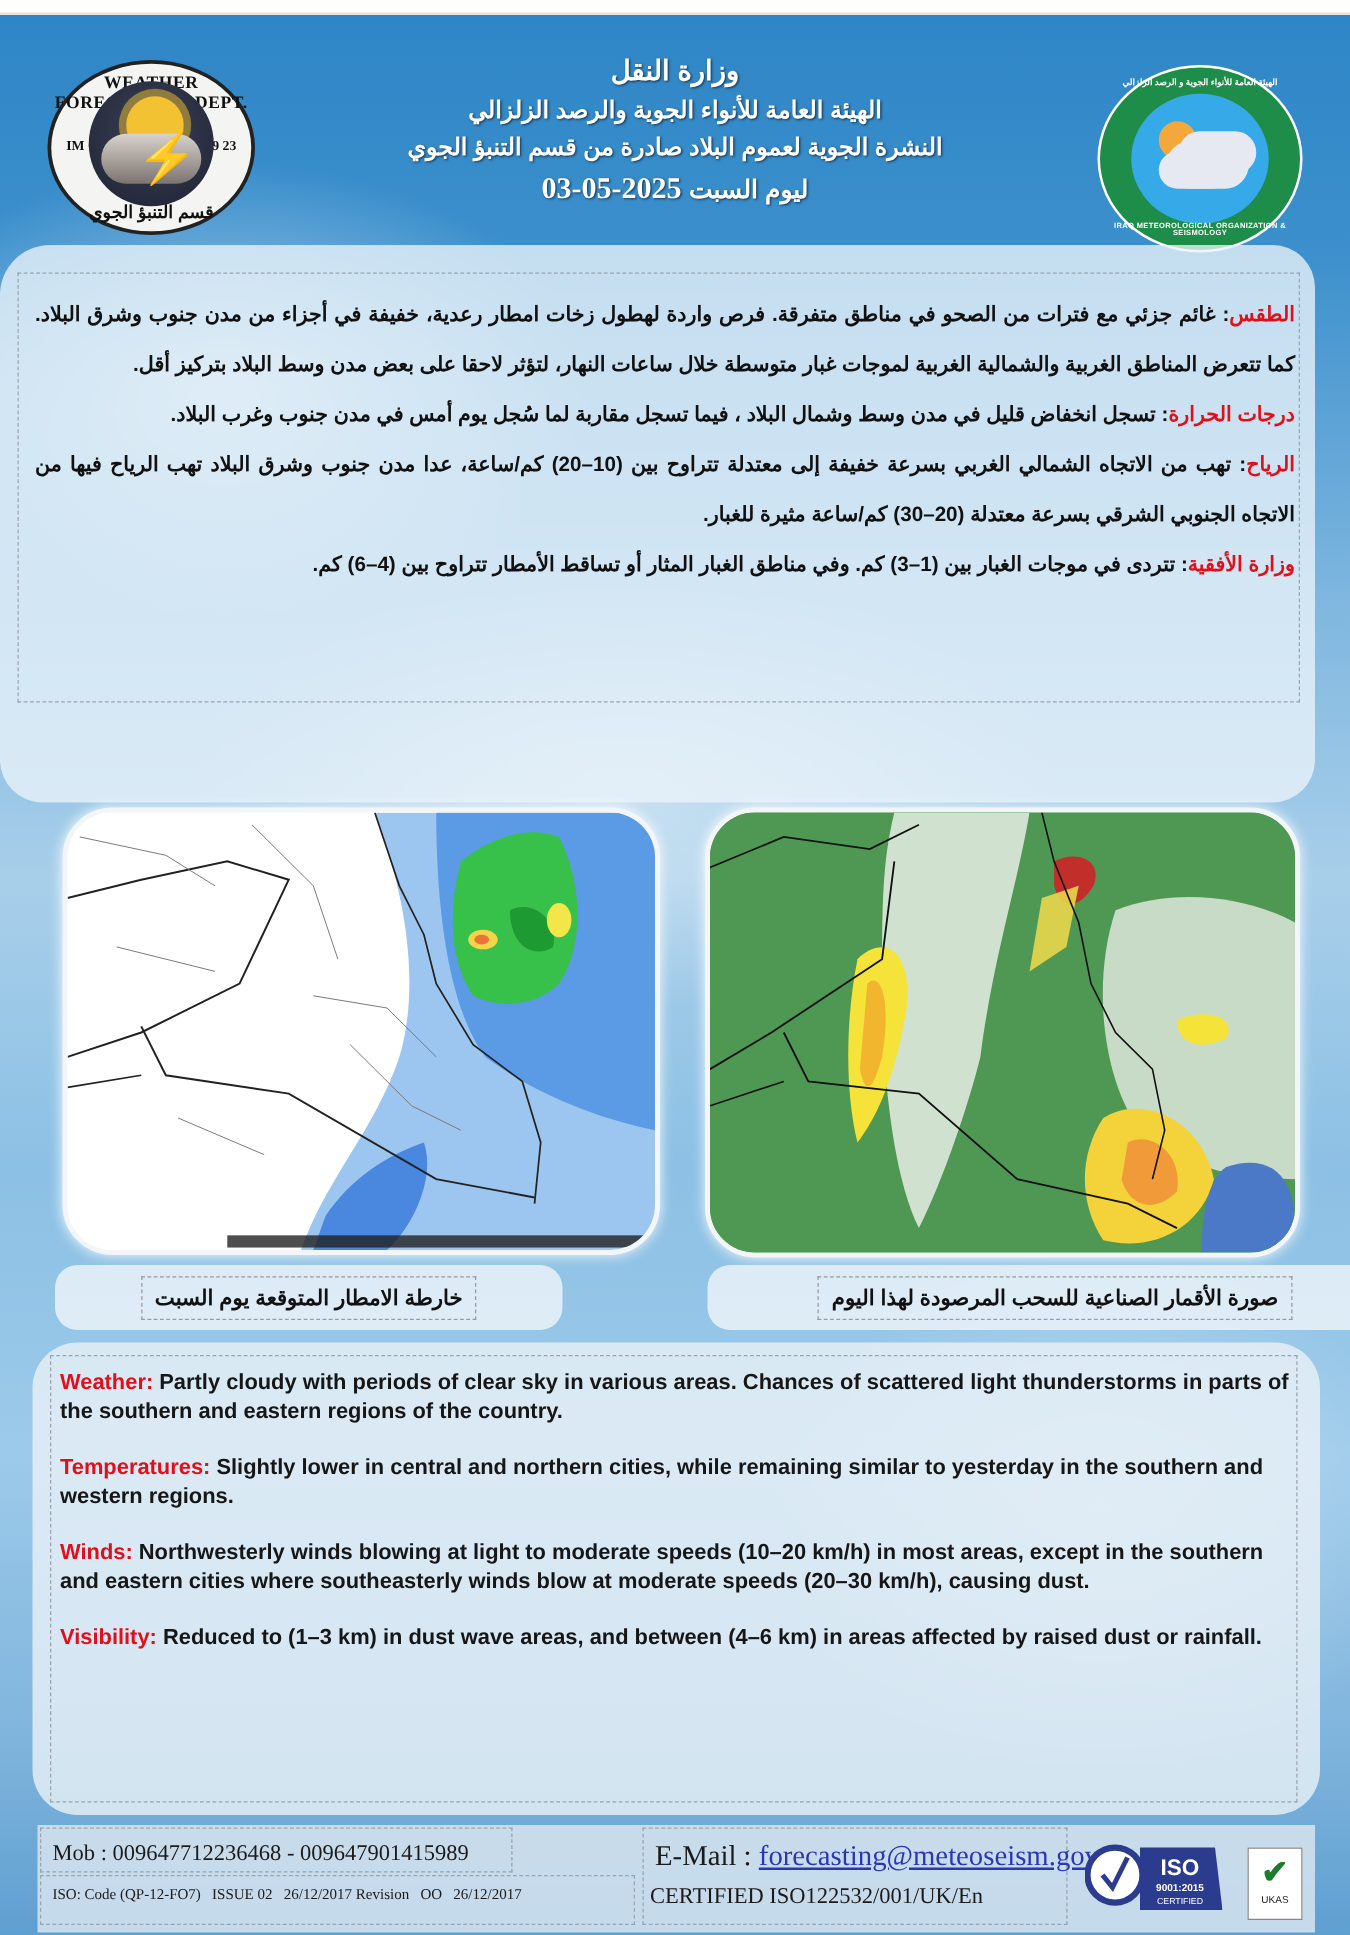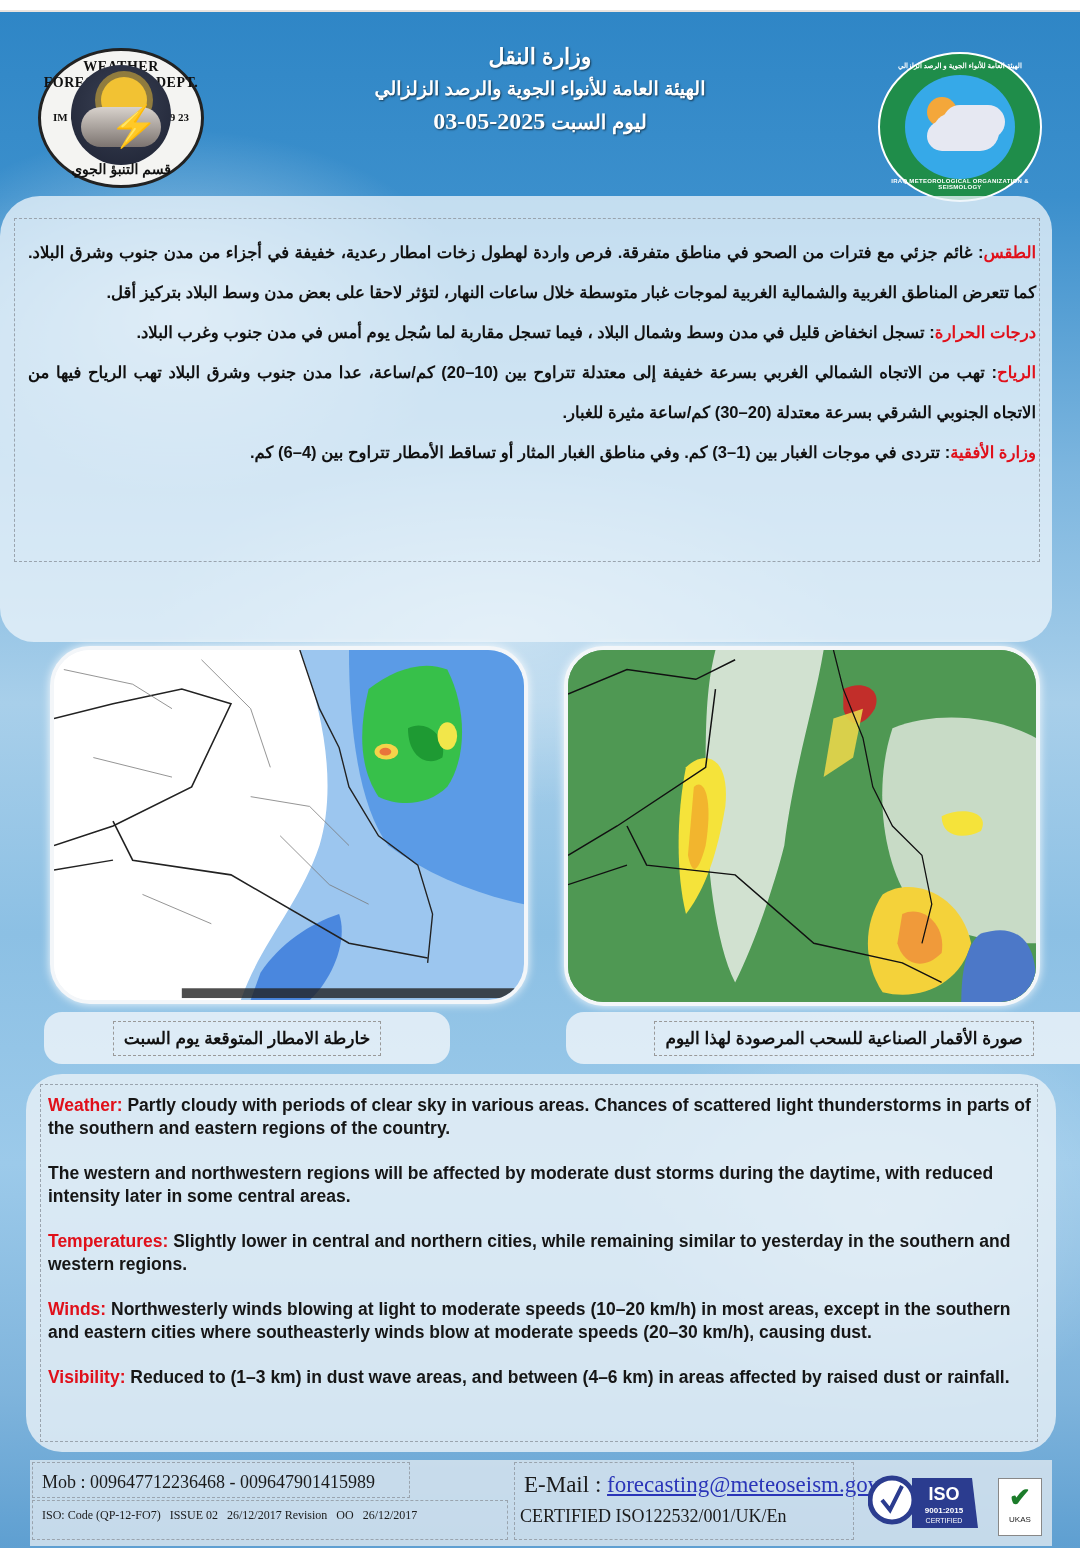--- a/index.html
+++ b/index.html
@@ -113,20 +113,21 @@
       <div class="sun"></div>
       <div class="cloud"></div>
       <div class="bolt">⚡</div>
     </div>
     <div class="ar">قسم التنبؤ الجوي</div>
   </div>
 
   <div class="header-text">
     <div class="t1">وزارة النقل</div>
     <div class="t2">الهيئة العامة للأنواء الجوية والرصد الزلزالي</div>
+    <div class="t3">النشرة الجوية لعموم البلاد صادرة من قسم التنبؤ الجوي</div>
     <div class="t4">
       <span class="ar">ليوم السبت</span>
       <span>2025-05-03</span>
     </div>
   </div>
 
   <div class="logo-right">
     <div class="ring-top" style="font-size:7px;">الهيئة العامة للأنواء الجوية و الرصد الزلزالي</div>
     <div class="inner">
       <div class="sun"></div>
@@ -195,21 +196,20 @@
     <div class="inner">خارطة الامطار المتوقعة يوم السبت</div>
   </div>
   <div class="caption cap-sat">
     <div class="inner">صورة الأقمار الصناعية للسحب المرصودة لهذا اليوم</div>
   </div>
 
   <div class="panel panel-en"></div>
   <div class="dash-box" style="left:40px; top:1072px; width:998px; height:358px;"></div>
   <div class="en-content">
     <p><span class="lbl">Weather:</span><span> Partly cloudy with periods of clear sky in various areas. Chances of scattered light thunderstorms in parts of the southern and eastern regions of the country.</span></p>
-    <p>The western and northwestern regions will be affected by moderate dust storms during the daytime, with reduced intensity later in some central areas.</p>
     <p><span class="lbl">Temperatures:</span><span> Slightly lower in central and northern cities, while remaining similar to yesterday in the southern and western regions.</span></p>
     <p><span class="lbl">Winds:</span><span> Northwesterly winds blowing at light to moderate speeds (10–20 km/h) in most areas, except in the southern and eastern cities where southeasterly winds blow at moderate speeds (20–30 km/h), causing dust.</span></p>
     <p><span class="lbl">Visibility:</span><span> Reduced to (1–3 km) in dust wave areas, and between (4–6 km) in areas affected by raised dust or rainfall.</span></p>
   </div>
 
   <div class="footer">
     <div class="dash-box" style="left:2px; top:2px; width:378px; height:36px;"></div>
     <div class="dash-box" style="left:2px; top:40px; width:476px; height:40px;"></div>
     <div class="dash-box" style="left:484px; top:2px; width:340px; height:78px;"></div>
     <div class="cell mob">Mob : 009647712236468 - 009647901415989</div>

